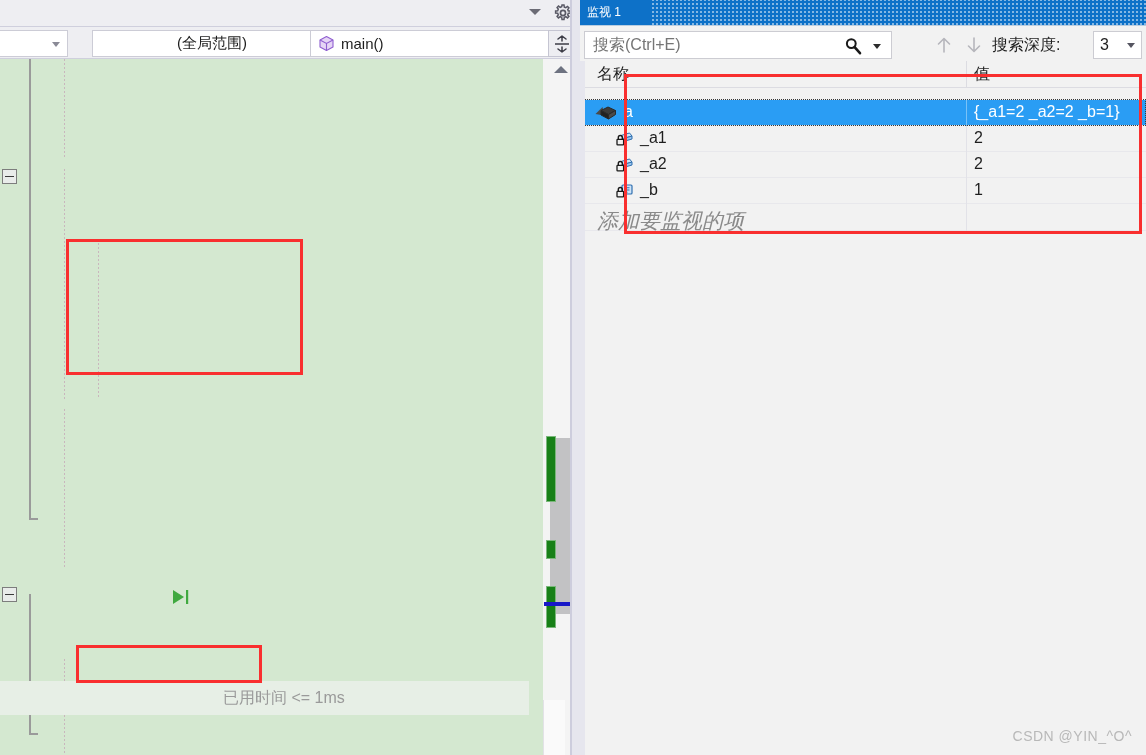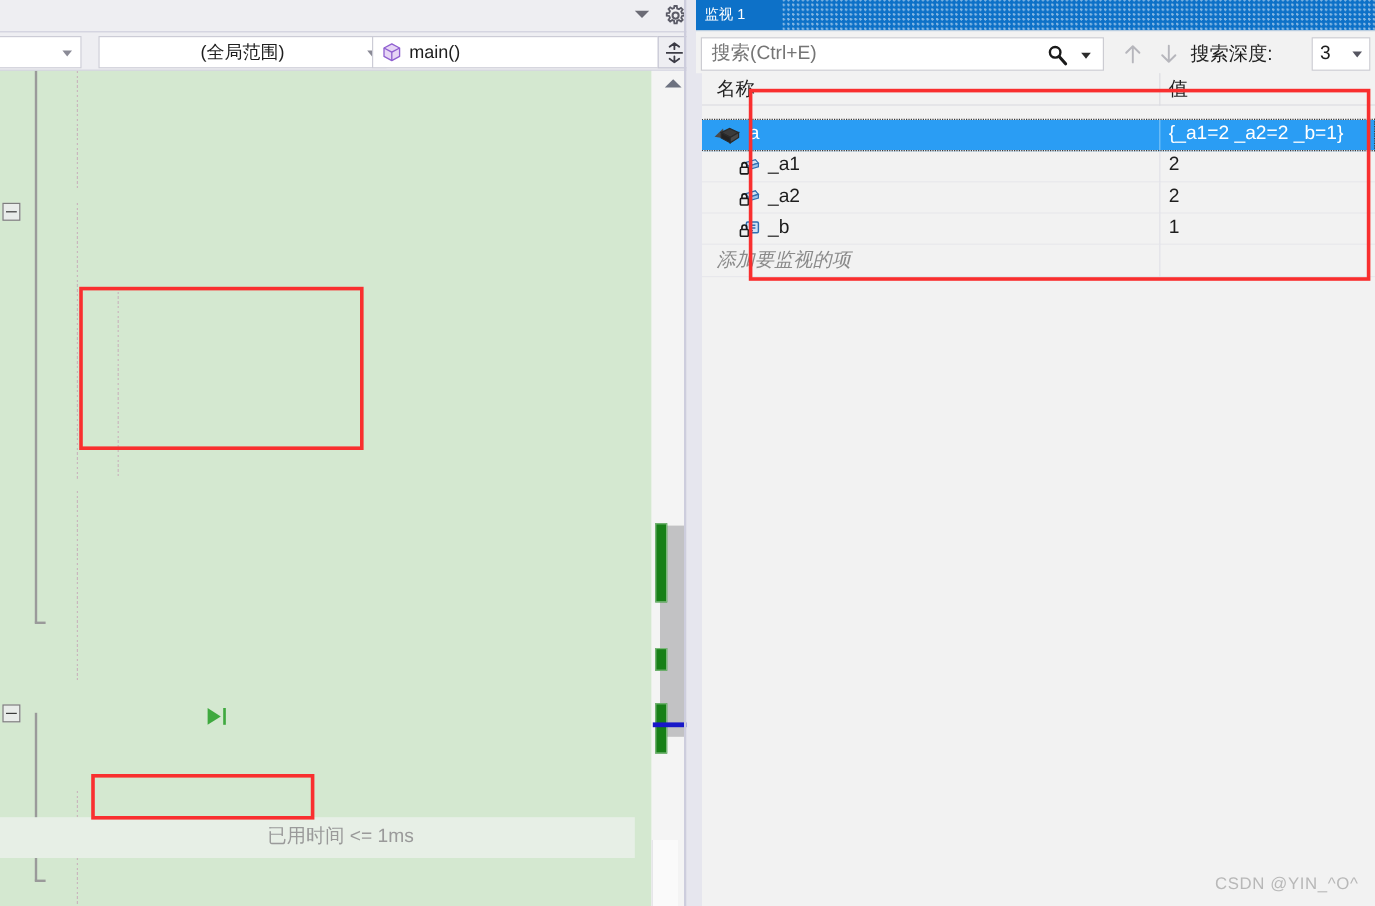--- a/index.html
+++ b/index.html
@@ -38,21 +38,21 @@
     border-top: 1px solid #cfcfdd;
     border-bottom: 1px solid #cfcfdd;
   }
   .nav-combo {
     position: absolute; top: 3px; height: 27px;
     background: #ffffff;
     border: 1px solid #ccccd6;
     display: flex; align-items: center;
   }
   #nav-combo-project { left: -52px; width: 120px; }
-  #nav-combo-scope   { left: 82px; width: 240px; justify-content: center; }
+  #nav-combo-scope   { left: 92px; width: 240px; justify-content: center; }
   #nav-combo-member  { left: 310px; width: 265px; }
   .combo-text {
     font-size: 15px; color: #1e1e1e; white-space: nowrap;
     font-family: "Liberation Sans", sans-serif;
   }
   #nav-combo-member .combo-text { margin-left: 6px; }
   .combo-caret {
     position: absolute; right: 7px; top: 11px;
     width: 0; height: 0;
     border-left: 4px solid transparent;
@@ -171,21 +171,21 @@
       radial-gradient(circle at 1px 1px, rgba(255,255,255,0.55) 1px, transparent 1.2px);
     background-size: 4px 4px;
     background-position: 0 3px;
     opacity: .9;
   }
   #watch-toolbar {
     position: absolute; left: 0; top: 25px; width: 566px; height: 36px;
     background: #f2f2f2; border-top: 1px solid #b9cde0;
   }
   #watch-search-box {
-    position: absolute; left: 4px; top: 5px; width: 336px; height: 28px;
+    position: absolute; left: 4px; top: 5px; width: 308px; height: 28px;
     background: #ffffff; border: 1px solid #ccccd2;
     display: flex; align-items: center;
   }
   #watch-search-input {
     border: 0; outline: 0; background: transparent;
     font-size: 16px; color: #909090; margin-left: 6px; width: 270px;
     font-family: "Liberation Sans", sans-serif;
   }
   #search-icon { position: absolute; right: 28px; top: 4px; }
   #search-dropdown-caret {
@@ -266,21 +266,21 @@
   #watch-row-0-focus {
     position: absolute; left: 0; top: 38px; width: 562px; height: 27px;
     border: 1px dotted #3a3a3a; pointer-events: none;
   }
   #watch-add-row {
     position: absolute; left: 0; top: 143px; width: 562px; height: 27px;
     border-bottom: 1px solid #e8e8ec;
   }
   #watch-add-text {
     position: absolute; left: 13px; top: 3px;
-    font-size: 16px; color: #8a8a8a; font-style: italic;
+    font-size: 21px; color: #8a8a8a; font-style: italic;
     font-family: "Liberation Sans", sans-serif; white-space: nowrap;
   }
   #watch-add-divider {
     position: absolute; left: 382px; top: 0; width: 1px; height: 27px; background: #e2e2e8;
   }
   #watch-left-edge {
     position: absolute; left: 580px; top: 61px; width: 5px; height: 694px;
     background: #e6e6ee;
   }
 

